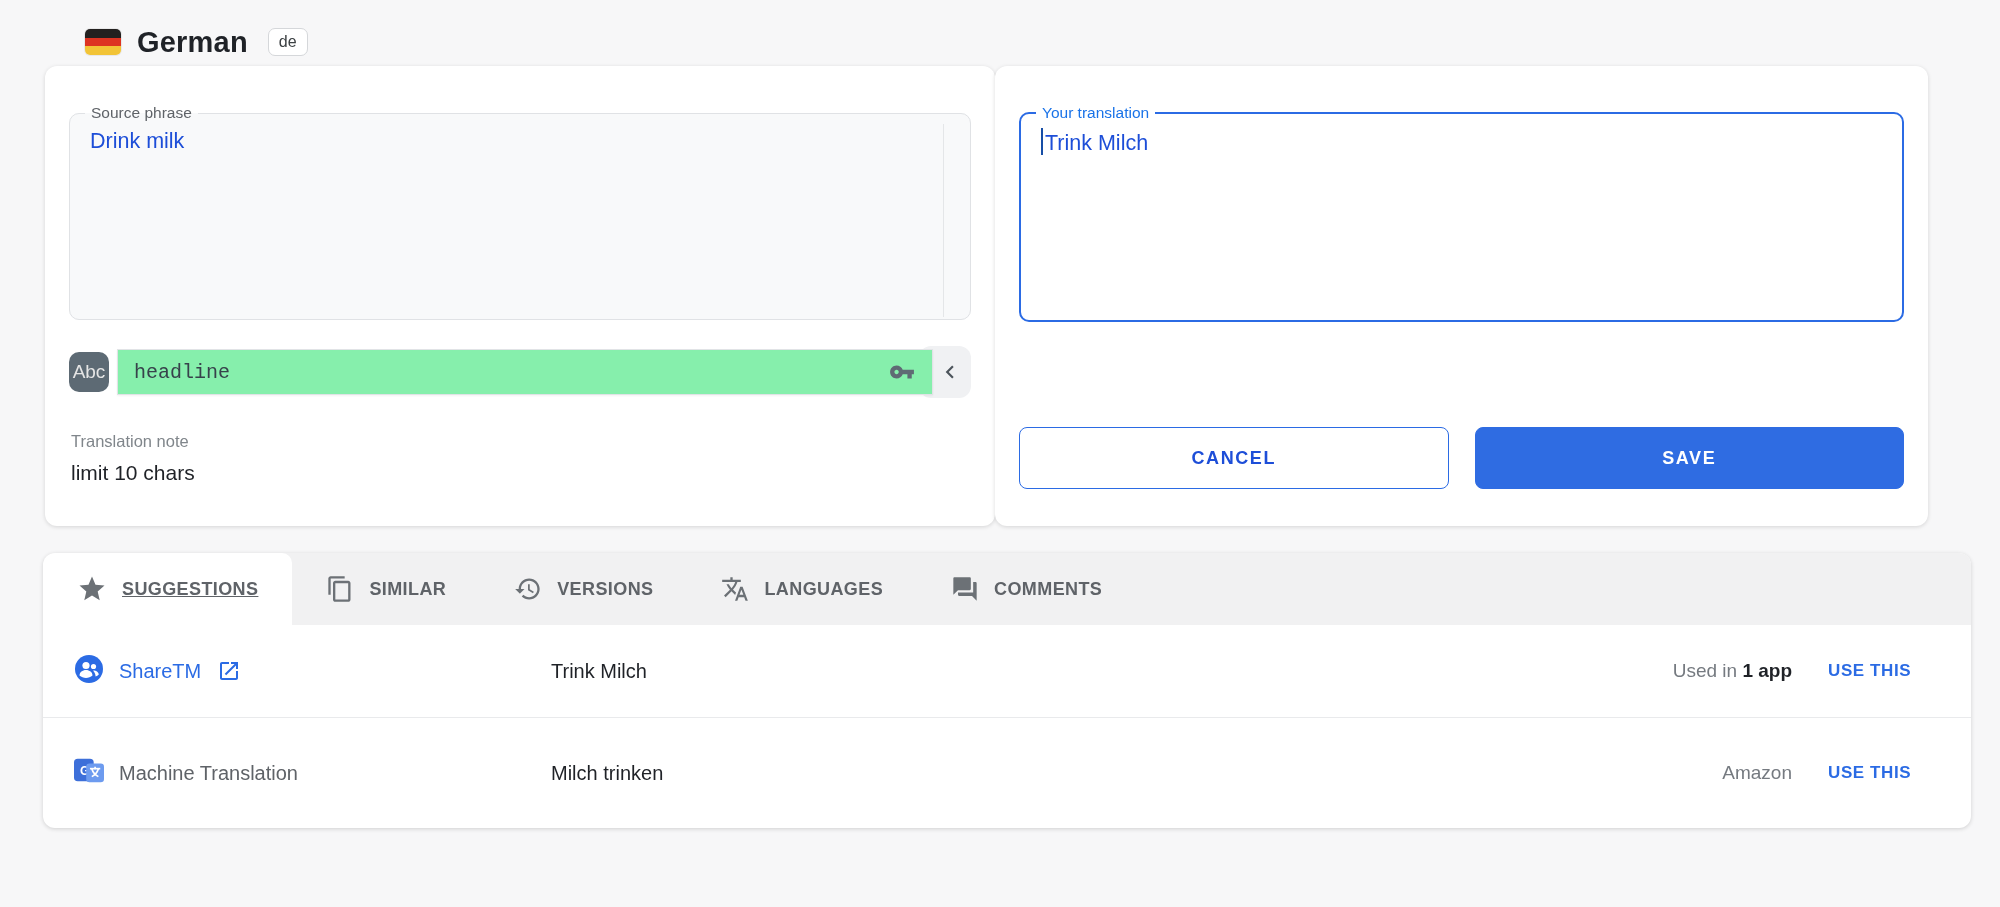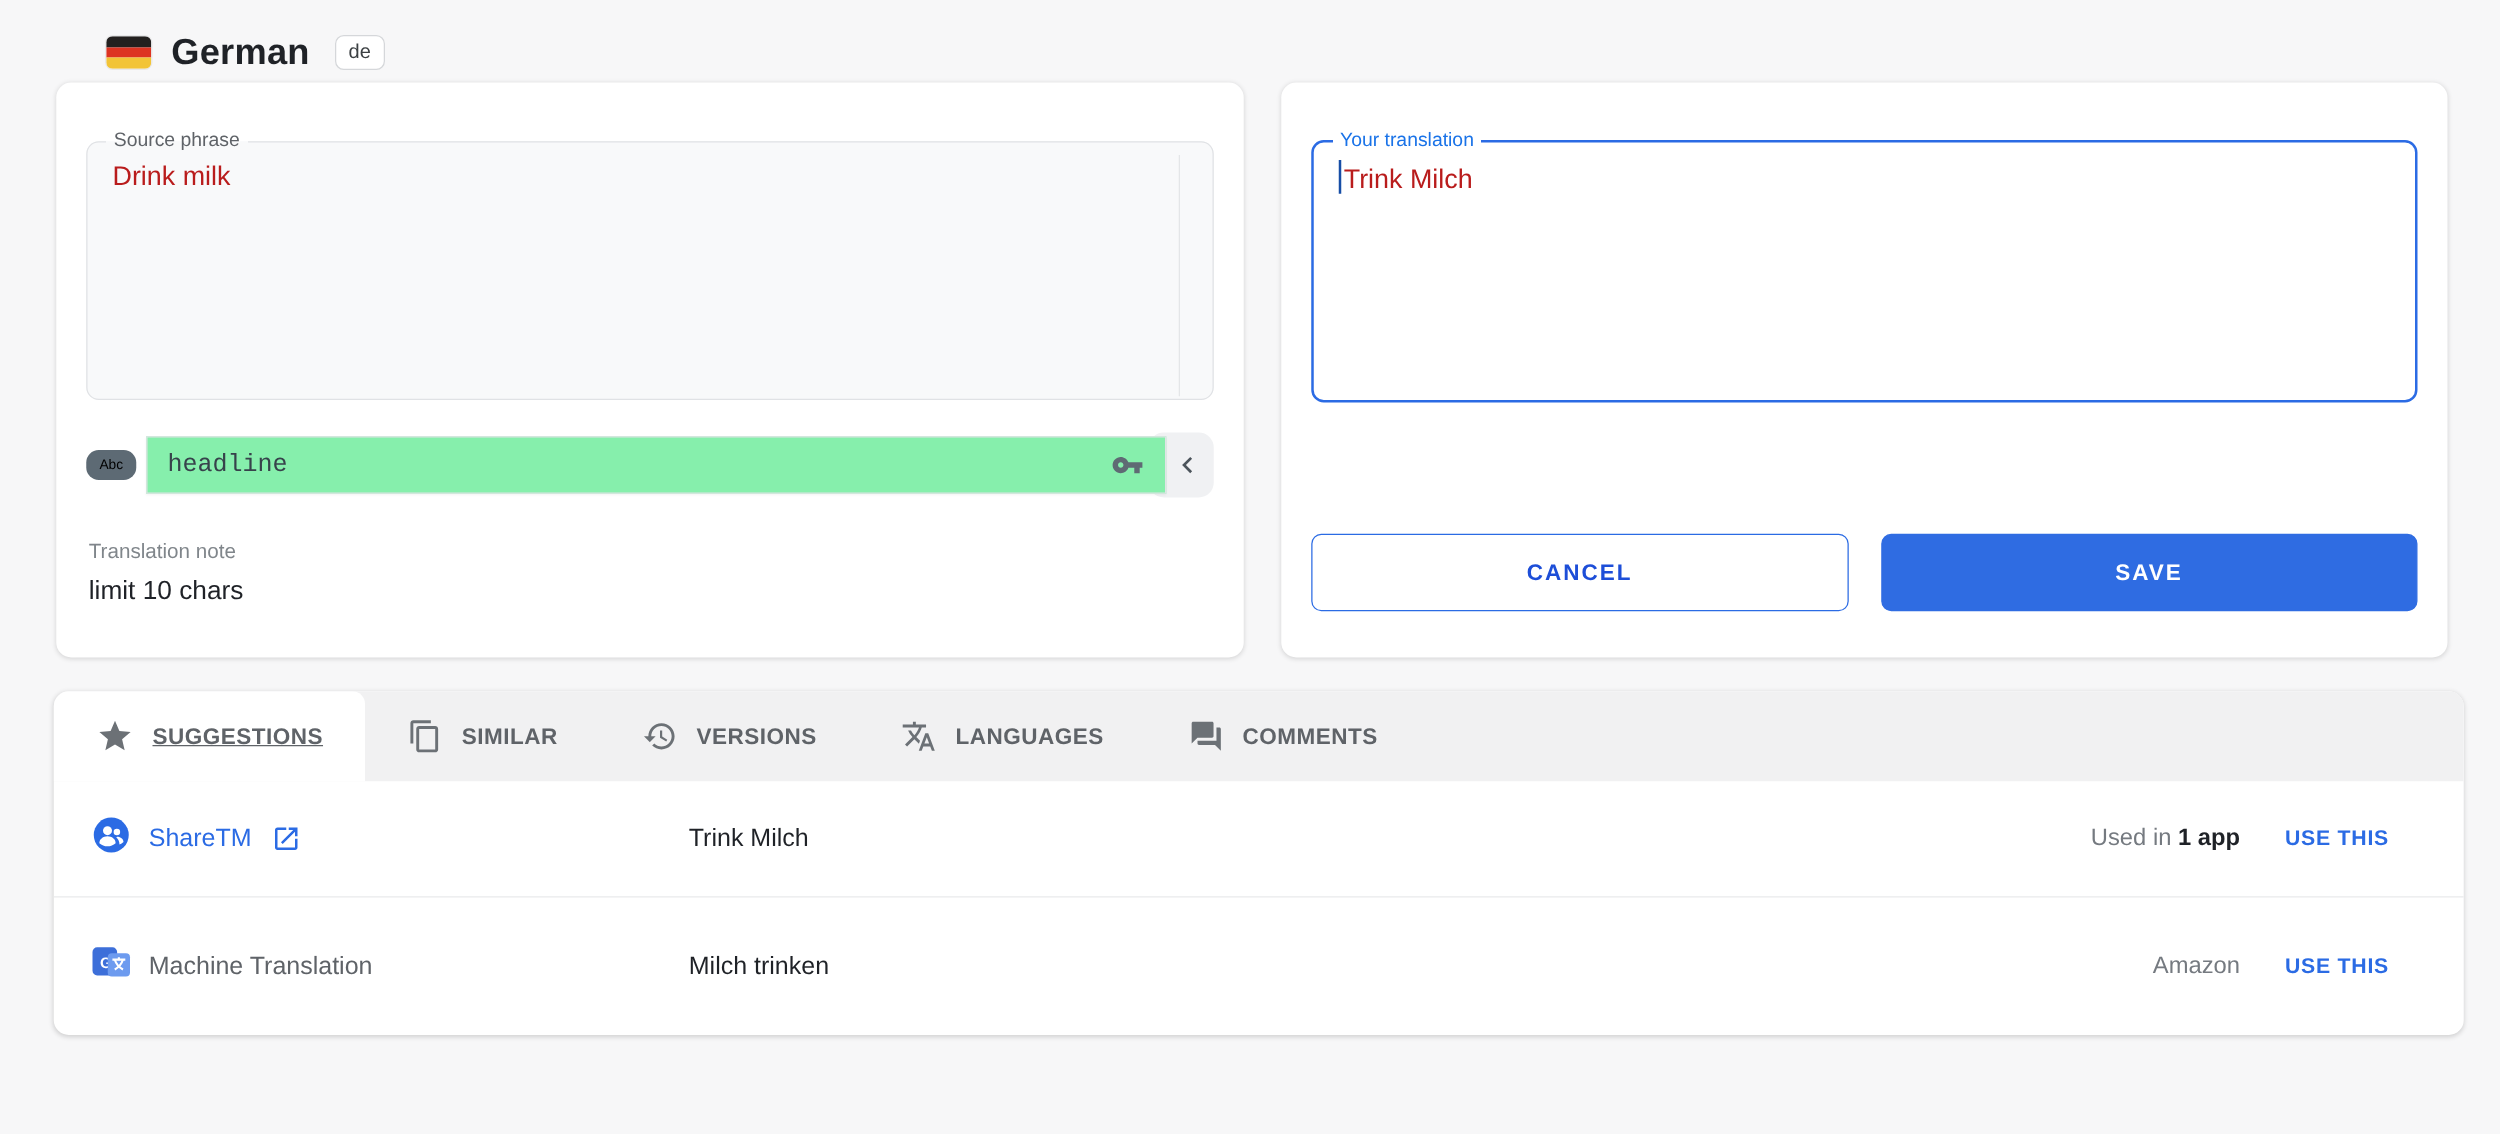--- a/index.html
+++ b/index.html
@@ -13,41 +13,41 @@
   }
   
   .lang-header { display:flex; align-items:center; gap:16px; padding:22px 0 0 46px; height:62px;margin-left:39px; }
   .flag { width:36px; height:26px; border-radius:5px; overflow:hidden; display:flex; flex-direction:column; box-shadow:0 0 0 1px rgba(0,0,0,.06); }
   .flag div { flex:1; }
   .flag .b { background:#23201f; } .flag .r { background:#dd3322; } .flag .y { background:#f2c437; }
   .lang-title { font-size:29px; font-weight:bold; color:#1f2227; letter-spacing:.2px; }
   .lang-badge { font-size:16px; color:#3c4043; border:1px solid #d5d7da; border-radius:7px; padding:4px 10px; background:#fff; margin-left:4px; }
 
   
-  .cards { display:flex; gap:30px; padding:0 42px 0 45px; margin-top:4px; align-items:stretch; }
+  .cards { display:flex; padding:0 42px 0 45px; margin-top:4px; align-items:stretch; }
   .card { background:#fff; border-radius:12px; box-shadow:0 1px 4px rgba(0,0,0,.14); }
   .card.left  { width:950px; height:460px; padding:38px 24px 0 24px; position:relative; }
   .card.right { width:933px; height:460px; padding:38px 24px 0 24px; position:relative; }
 
   
   fieldset { border-radius:10px; position:relative; }
   fieldset legend { font-size:15.5px; padding:0 6px; margin-left:15px; }
   .source-field { border:1px solid #e0e2e5; background:#f8f9fa; height:216px; width:100%; }
   .source-field legend { color:#5f6368; }
-  .field-value { font-size:21.5px; color:#b91c1c; padding:6px 20px 0 20px; line-height:1.3; }
+  .field-value { font-size:21.5px; color:#1d4ed8; padding:6px 20px 0 20px; line-height:1.3; }
   .scroll-gutter { position:absolute; top:2px; bottom:2px; right:26px; width:1px; background:#e4e6e8; }
 
   .trans-field { border:2px solid #2b6be4; background:#fff; height:218px; width:100%; }
   .trans-field legend { color:#1a73e8; }
   .caret { display:inline-block; width:2px; height:27px; background:#174ea6; vertical-align:-5px; margin-right:2px; }
 
   
   .key-row { display:flex; align-items:center; margin-top:26px; height:52px; }
-  .type-badge { width:40px; height:24px; background:#5d6a74; color:#000000; border-radius:10px;
-    display:flex; align-items:center; justify-content:center; font-size:11px; flex:0 0 auto; }
+  .type-badge { width:40px; height:40px; background:#5d6a74; color:#e5e5e5; border-radius:10px;
+    display:flex; align-items:center; justify-content:center; font-size:19px; flex:0 0 auto; }
   .key-input-wrap { display:flex; align-items:center; margin-left:8px; flex:1; position:relative; height:52px; }
   .key-input { position:relative; z-index:1; flex:1; height:46px; background:#86efac; border:1px solid #e1e3e6;
     border-radius:0; display:flex; align-items:center; padding:0 48px 0 16px;
     font-family:"Liberation Mono","DejaVu Sans Mono",monospace; font-size:20px; color:#37424b;
     box-shadow:0 1px 2px rgba(0,0,0,.05); }
   .key-icon { position:absolute; right:56px; z-index:2; display:flex; }
   .chevron-btn { width:52px; height:52px; margin-left:-14px; background:#f0f1f3; border-radius:12px;
     display:flex; align-items:center; justify-content:center; }
   .chevron-btn svg { margin-left:10px; }
 

